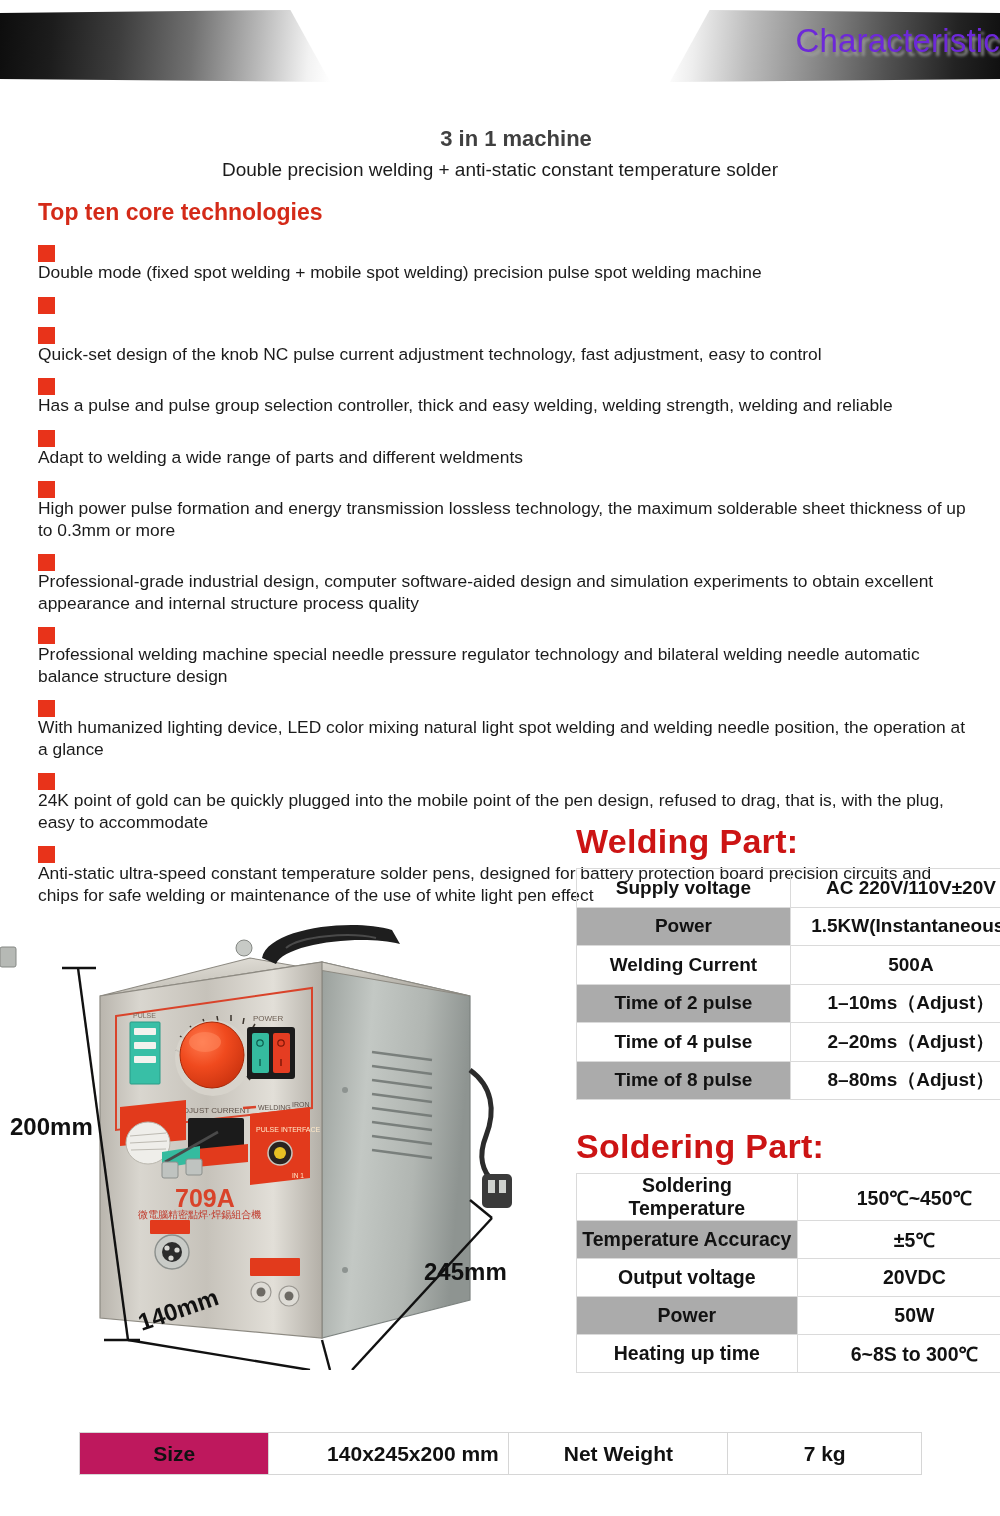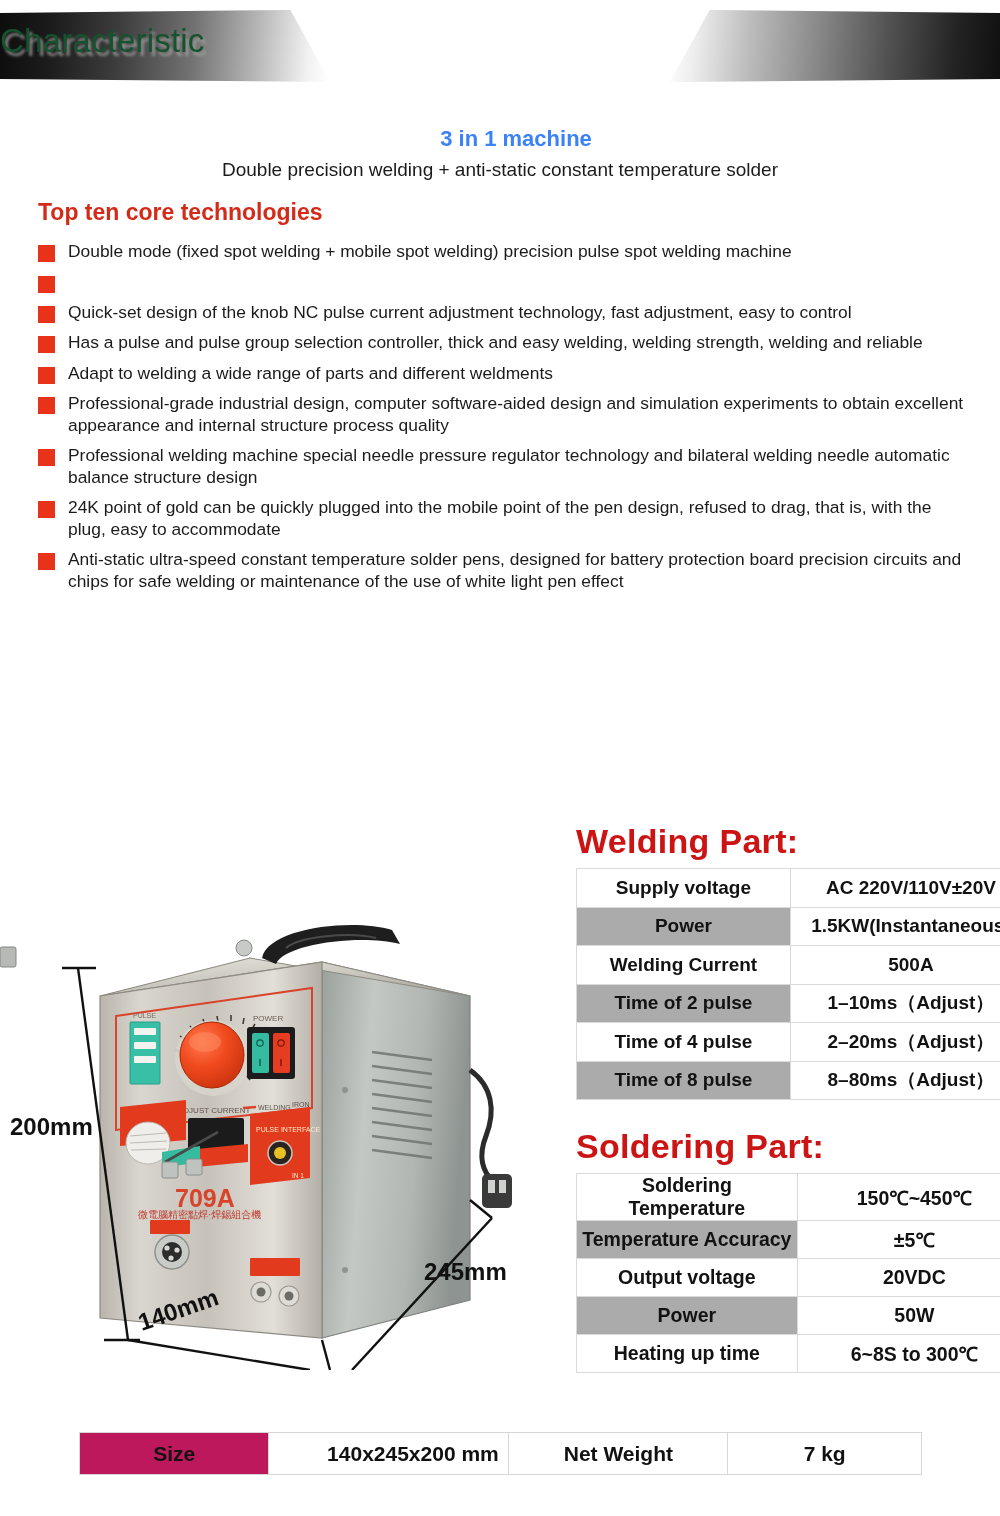--- a/index.html
+++ b/index.html
@@ -24,42 +24,42 @@
     clip-path: polygon(0% 4%, 88% 0%, 100% 100%, 0% 96%);
   }
   .banner-right {
     right: 0; width: 330px;
     background: linear-gradient(95deg, #ffffff 0%, #eeeeee 8%, #bdbdbd 24%,
                                 #8a8a8a 44%, #515151 66%, #232323 86%, #101010 100%);
     clip-path: polygon(12% 0%, 100% 4%, 100% 96%, 0% 100%);
   }
   .head-title {
     position: absolute; left: 0; right: 0; top: 22px;
-    text-align: left; font-size: 33px; color: #14532d;
+    text-align: right; font-size: 33px; color: #6d28d9;
     letter-spacing: .2px;
     text-shadow: 3px 4px 3px rgba(160,160,160,0.85);
   }
 
   
   .t-3in1 {
-    text-align: center; color: #3b82f6;
+    text-align: center; color: #404040;
     font-size: 22px; font-weight: bold; margin-top: 24px; padding-left: 32px;
   }
   .t-sub {
     text-align: center; color: #1b1b1b;
     font-size: 19px; margin-top: 7px;
   }
   .t-top10 {
     color: #D42A18; font-size: 23px; font-weight: bold;
     margin: 18px 0 0 38px;
   }
 
   
   .bullets { margin: 15px 0 0 38px; width: 935px; }
-  .bullet { display: flex; align-items: flex-start; margin-bottom: 9px; }
+  .bullet { display: flex; align-items: flex-start; margin-bottom: 9px; flex-direction: column; }
   .sq {
     flex: 0 0 auto; width: 17px; height: 17px;
     background: #E8331A; margin: 4px 13px 0 0;
   }
   .btxt { font-size: 17.4px; line-height: 21.5px; color: #1b1b1b; }
 
   
   .specs { position: absolute; left: 541px; top: 822px; width: 460px; margin-left: 35px; }
   .sec-h {
     color: #CC1414; font-size: 34px; font-weight: bold;
@@ -134,25 +134,33 @@
     <div class="bullet">
       <span class="sq"></span>
       <span class="btxt">Has a pulse and pulse group selection controller, thick and easy welding, welding strength, welding and reliable</span>
     </div>
     <div class="bullet">
       <span class="sq"></span>
       <span class="btxt">Adapt to welding a wide range of parts and different weldments</span>
     </div>
     <div class="bullet">
       <span class="sq"></span>
+      <span class="btxt">High power pulse formation and energy transmission lossless technology, the maximum solderable sheet thickness of up to 0.3mm or more</span>
+    </div>
+    <div class="bullet">
+      <span class="sq"></span>
       <span class="btxt">Professional-grade industrial design, computer software-aided design and simulation experiments to obtain excellent appearance and internal structure process quality</span>
     </div>
     <div class="bullet">
       <span class="sq"></span>
       <span class="btxt">Professional welding machine special needle pressure regulator technology and bilateral welding needle automatic balance structure design</span>
+    </div>
+    <div class="bullet">
+      <span class="sq"></span>
+      <span class="btxt">With humanized lighting device, LED color mixing natural light spot welding and welding needle position, the operation at a glance</span>
     </div>
     <div class="bullet">
       <span class="sq"></span>
       <span class="btxt">24K point of gold can be quickly plugged into the mobile point of the pen design, refused to drag, that is, with the plug, easy to accommodate</span>
     </div>
     <div class="bullet">
       <span class="sq"></span>
       <span class="btxt">Anti-static ultra-speed constant temperature solder pens, designed for battery protection board precision circuits and chips for safe welding or maintenance of the use of white light pen effect</span>
     </div>
   </div>

